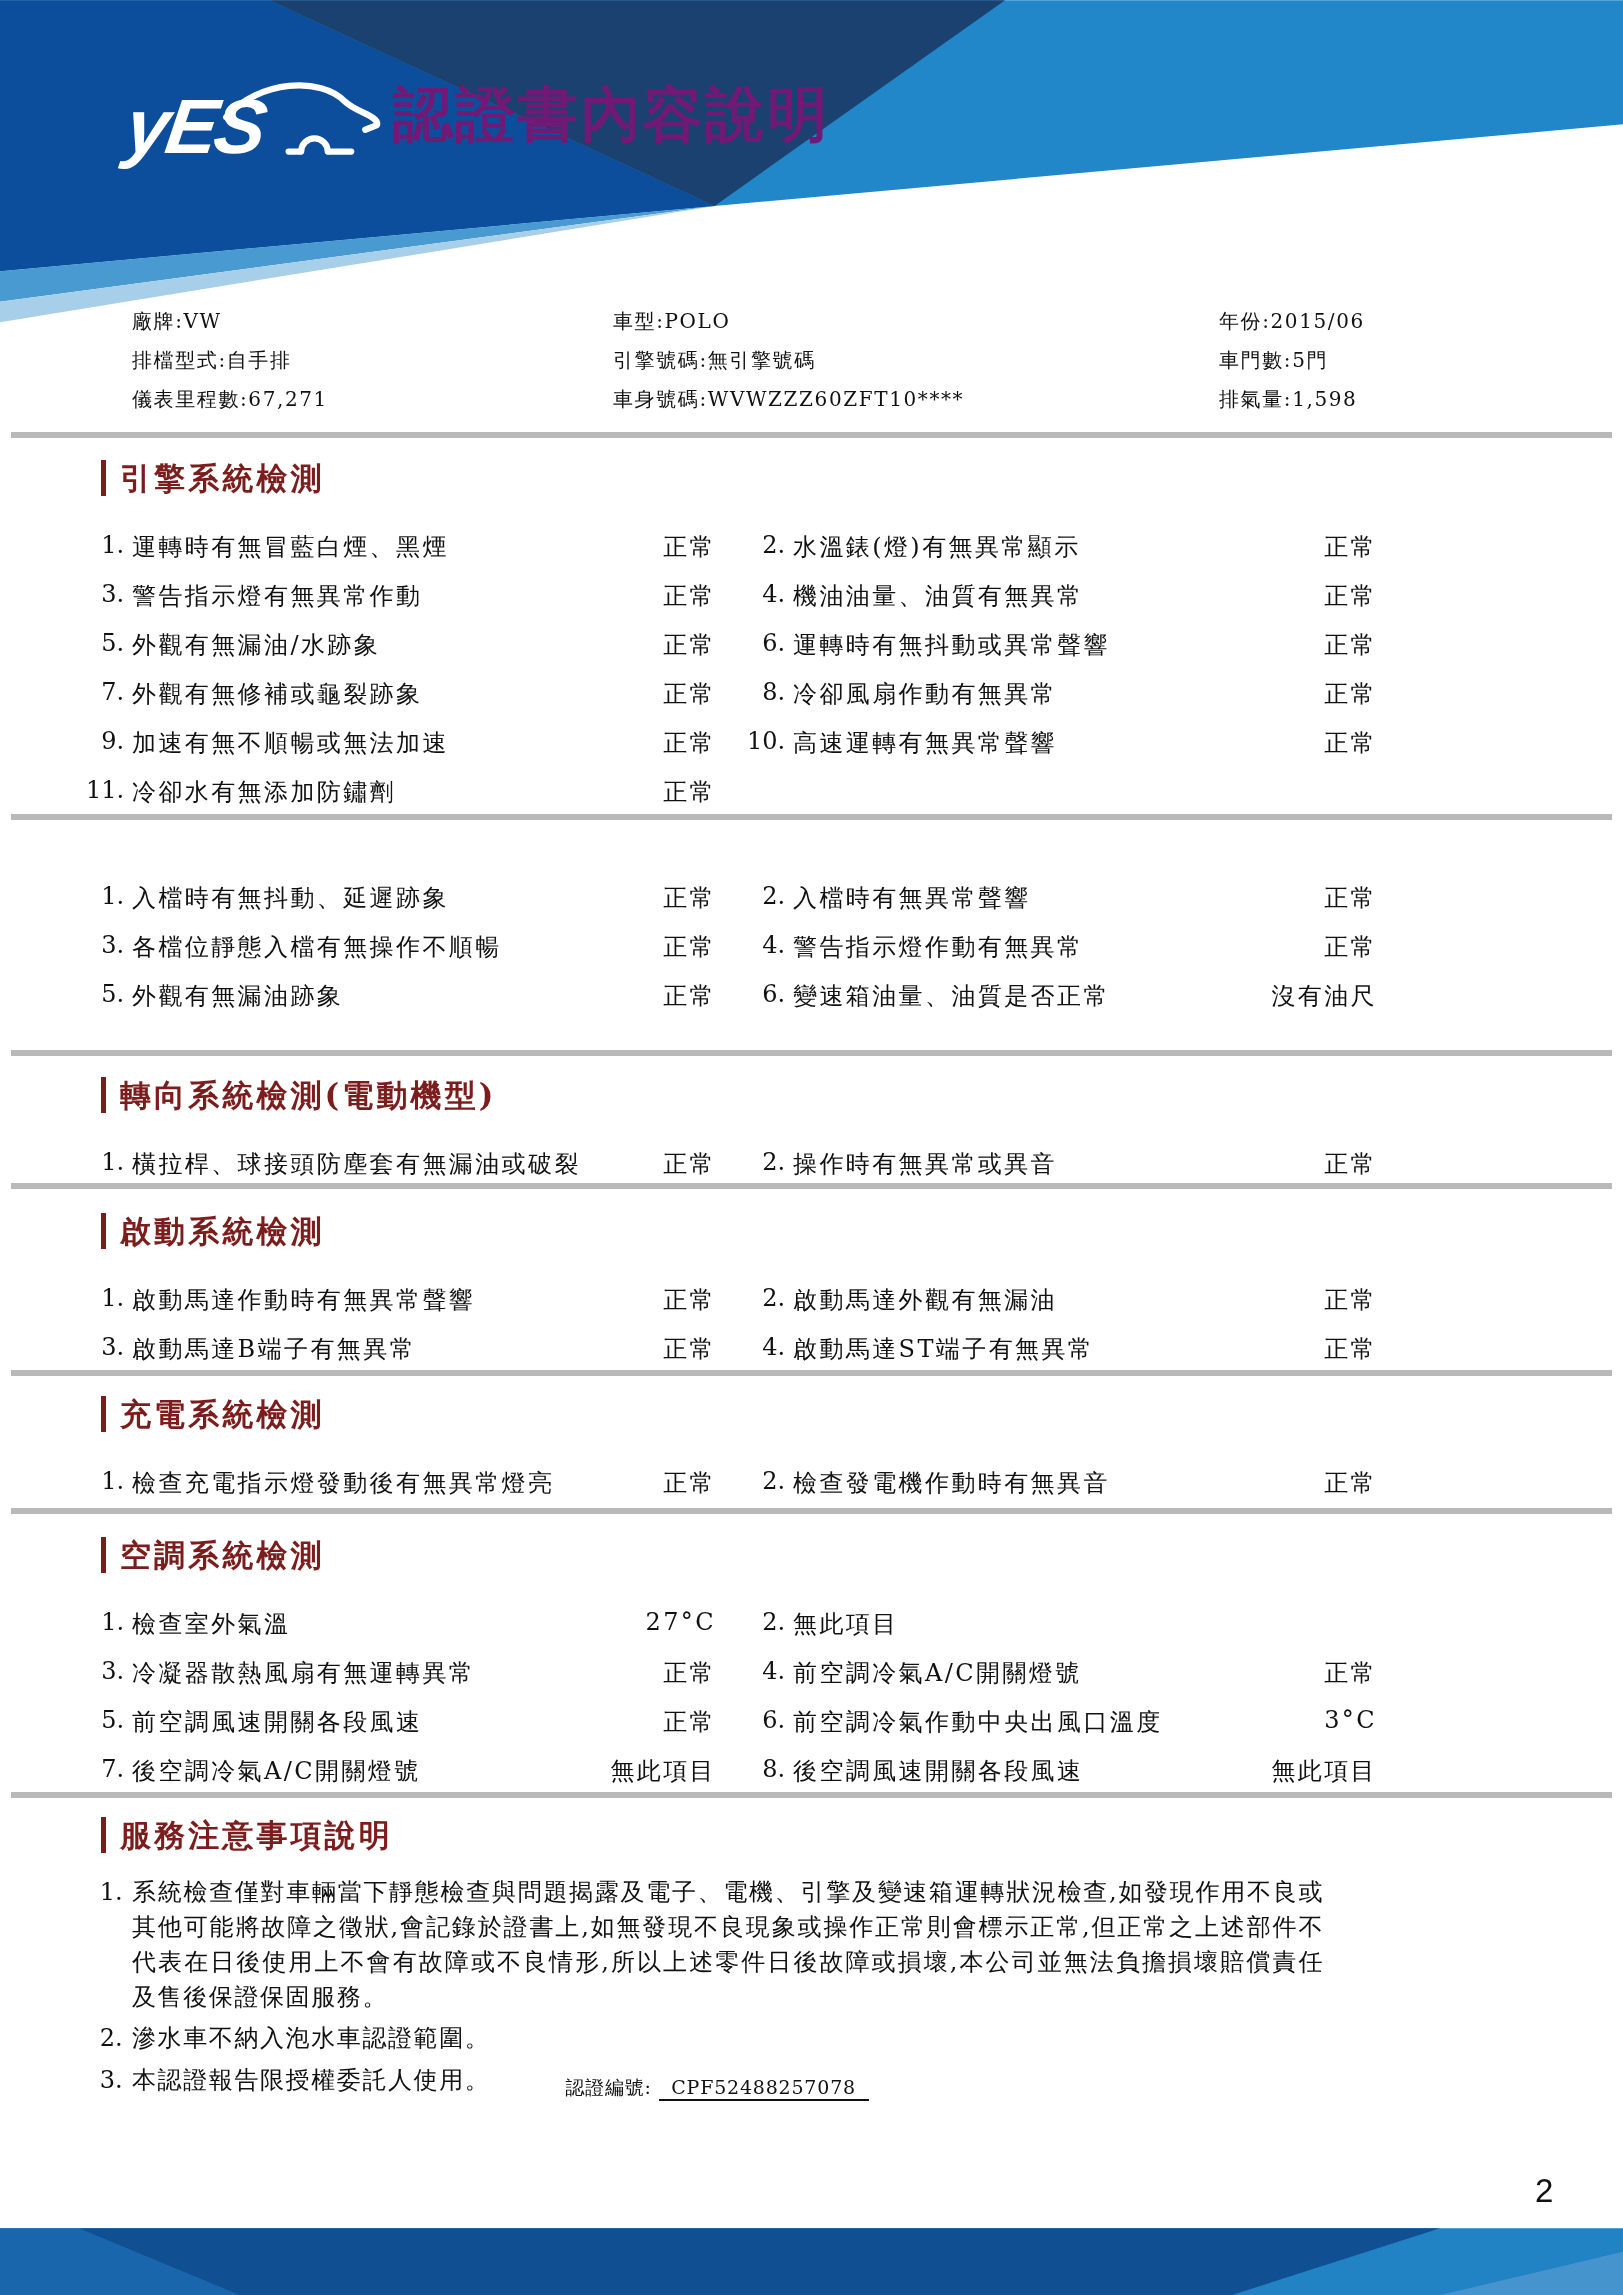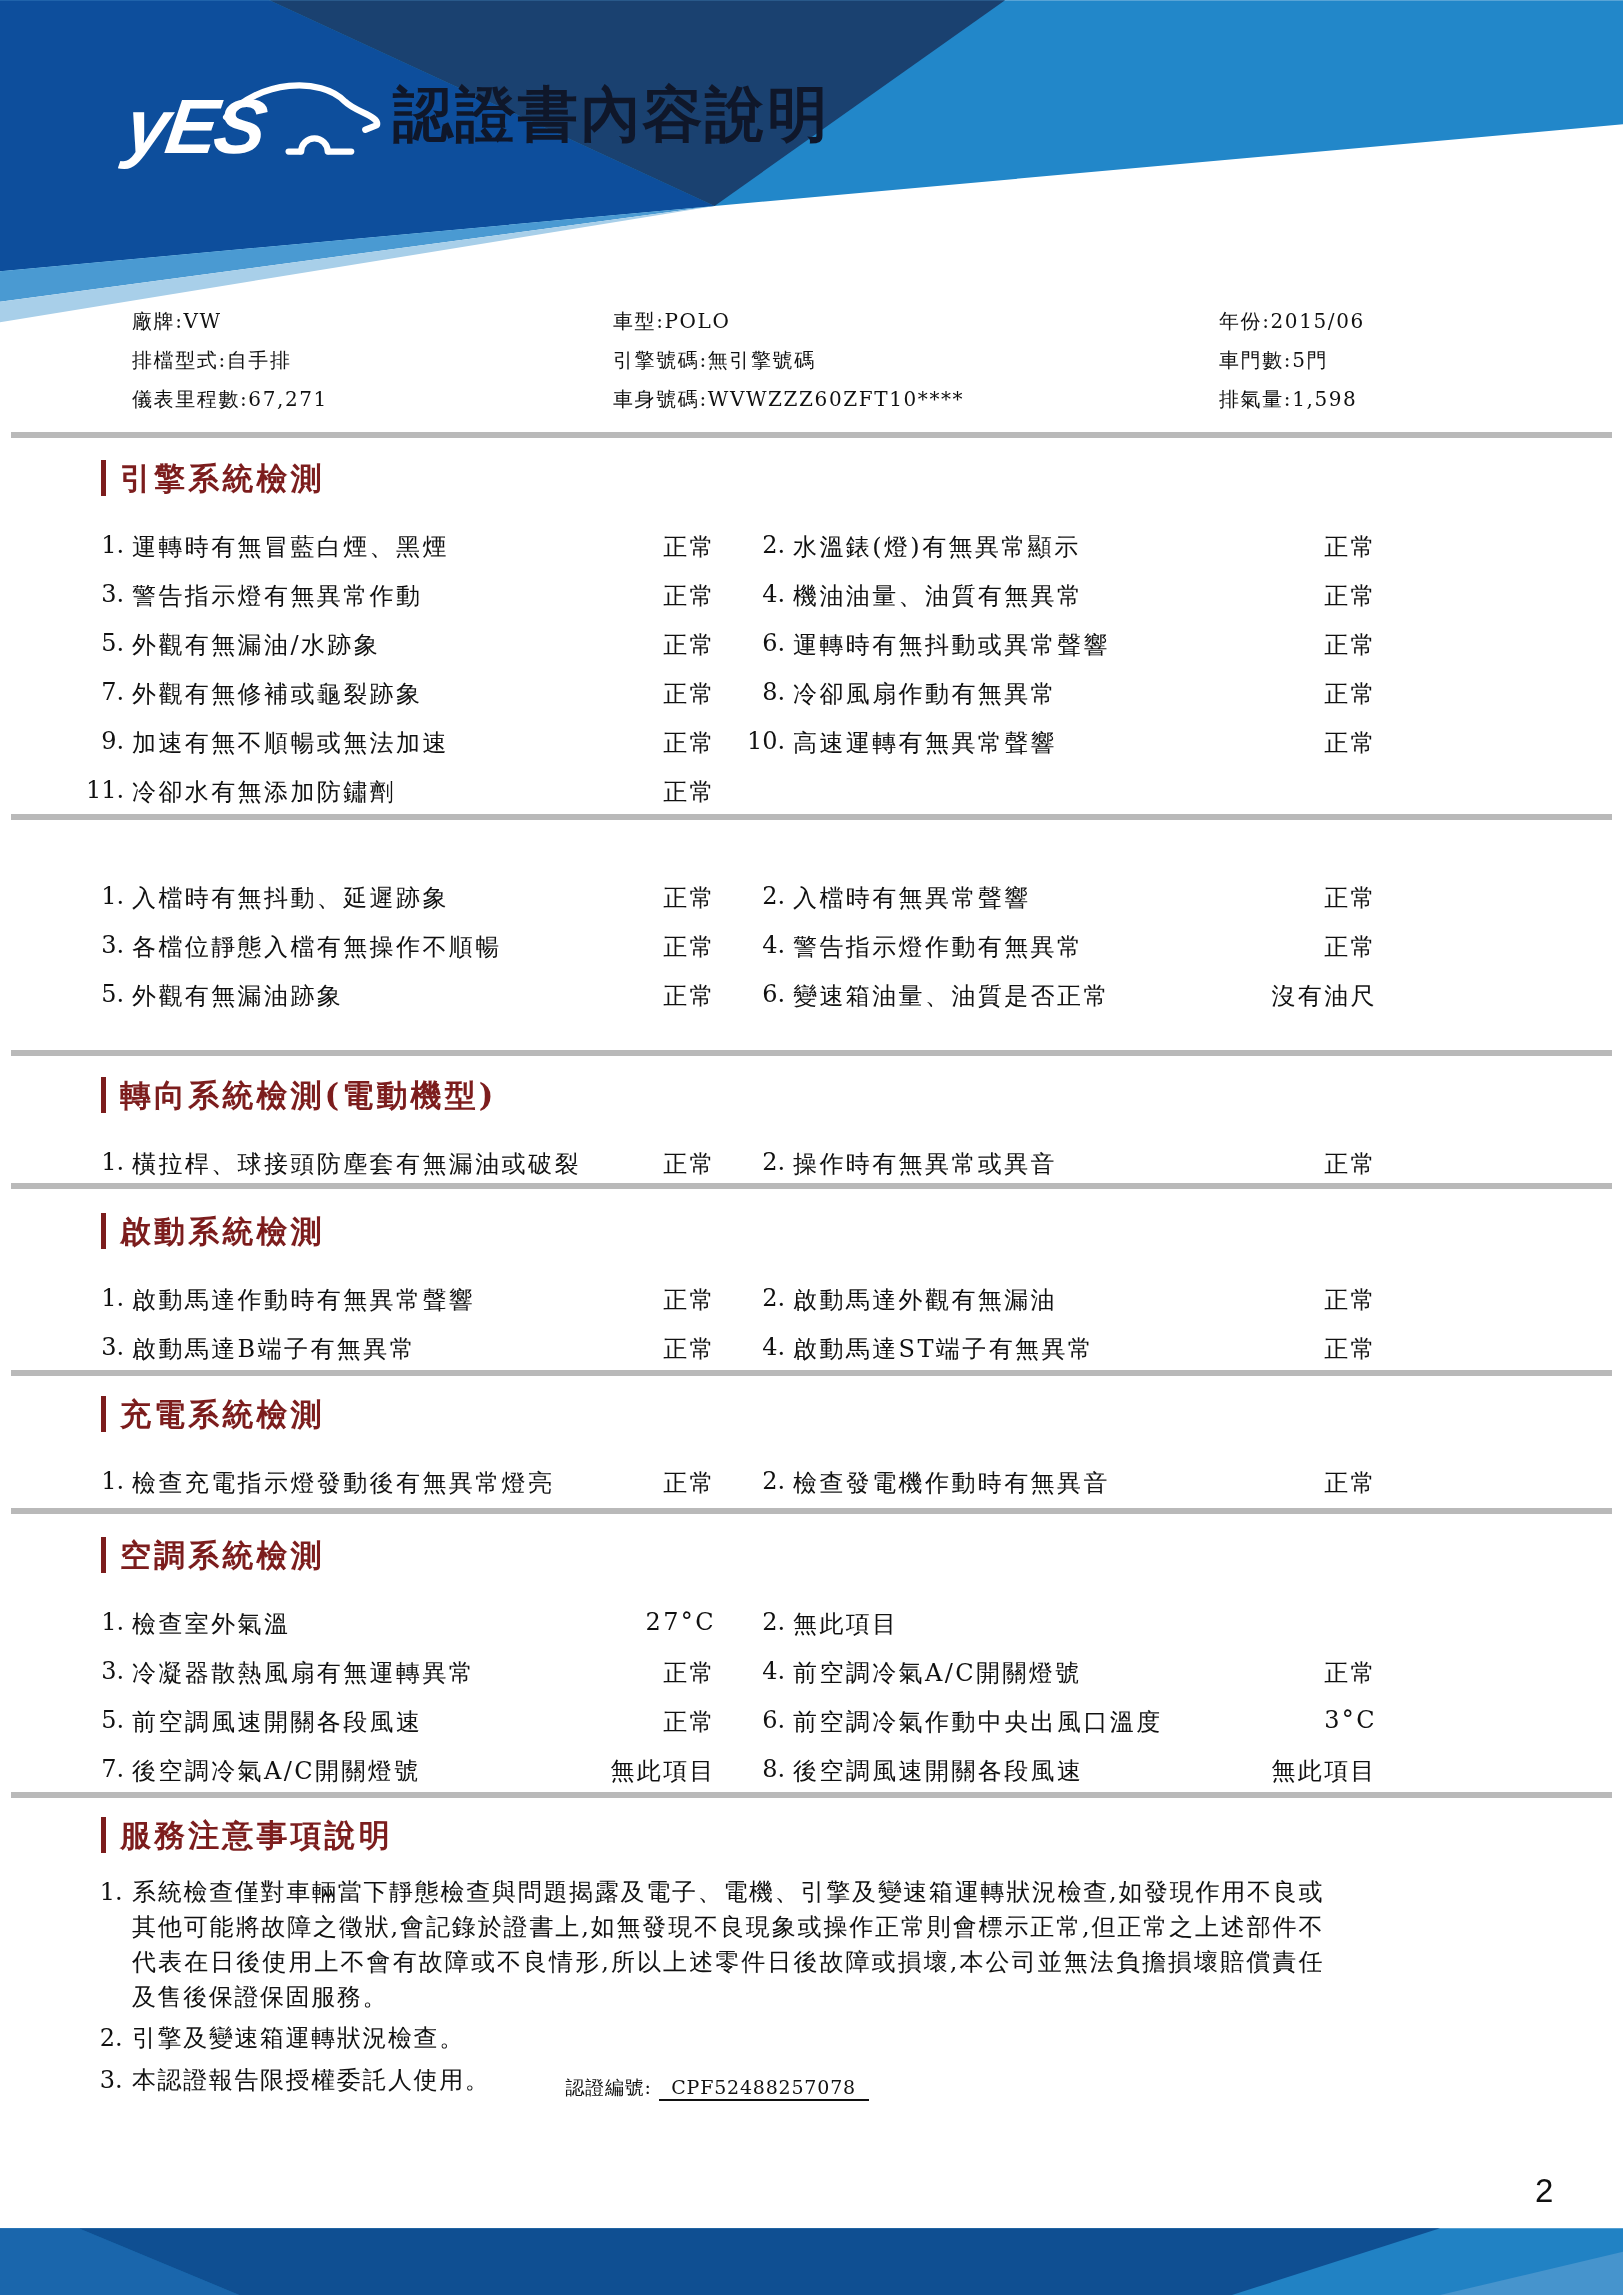--- a/index.html
+++ b/index.html
@@ -16,21 +16,21 @@
   .logo-text {
     position:absolute; left:127px; top:88px;
     font-family:"Liberation Sans","DejaVu Sans",sans-serif;
     font-weight:bold; font-style:italic; font-size:77px; line-height:1;
     color:#fff; transform:skewX(-8deg); letter-spacing:-3.1px;
   }
   .car-svg { position:absolute; left:221px; top:75px; }
   .doc-title {
     position:absolute; left:393px; top:82px; margin:0;
     font-family:"Liberation Sans","DejaVu Sans",sans-serif;
-    font-weight:bold; font-size:60px; line-height:1.1; color:#0f172a; letter-spacing:2.4px;
+    font-weight:bold; font-size:60px; line-height:1.1; color:#701a75; letter-spacing:2.4px;
   }
 
   
   .info-col { position:absolute; top:308px; }
   .info-col.c1 { left:132px; } .info-col.c2 { left:613px; } .info-col.c3 { left:1219px; }
   .info-row { height:39px; font-size:20px; letter-spacing:1.6px; white-space:nowrap; }
 
   
   .rule { position:absolute; left:11px; right:11px; height:5.5px; background:#b9b9b9; }
 
@@ -322,21 +322,21 @@
 
   <section class="section" style="top:1817px">
     <h2 class="section-title"><span>服務注意事項說明</span></h2>
     <div class="note-list">
       <div class="note-row">
         <span class="no">1.</span>
         <span class="ntxt">系統檢查僅對車輛當下靜態檢查與問題揭露及電子、電機、引擎及變速箱運轉狀況檢查,如發現作用不良或其他可能將故障之徵狀,會記錄於證書上,如無發現不良現象或操作正常則會標示正常,但正常之上述部件不代表在日後使用上不會有故障或不良情形,所以上述零件日後故障或損壞,本公司並無法負擔損壞賠償責任及售後保證保固服務。</span>
       </div>
       <div class="note-row mt">
         <span class="no">2.</span>
-        <span class="ntxt short">引擎及變速箱運轉狀況檢查。</span>
+        <span class="ntxt short">滲水車不納入泡水車認證範圍。</span>
       </div>
       <div class="note-row mt">
         <span class="no">3.</span>
         <span class="ntxt short">本認證報告限授權委託人使用。</span>
         <span class="cert">
           <span class="cert-label">認證編號:</span>
           <span class="cert-no">CPF52488257078</span>
         </span>
       </div>
     </div>

